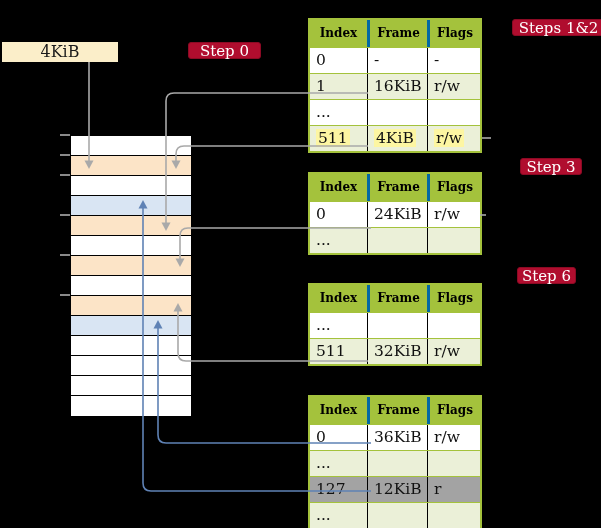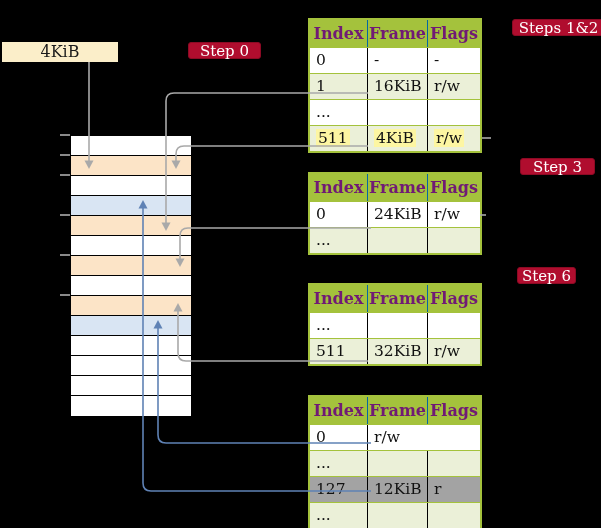--- a/index.html
+++ b/index.html
@@ -14,38 +14,38 @@
     text-align:center;
   }
   
   .badge {
     position:absolute; height:17px; background:var(--badge); color:#fff;
     font-size:15px; line-height:17px; text-align:center; border-radius:3px;
     border:1px solid var(--badge-dk); box-sizing:border-box;
   }
   .badge-0 { left:188px; top:42px;  width:73px; }
   .badge-1 { left:512px; top:19px;  width:93px; }
-  .badge-2 { left:520px; top:158px; width:75px; }
+  .badge-2 { left:520px; top:158px; width:62px; }
   .badge-3 { left:517px; top:267px; width:59px; }
   
   .memcol {
     position:absolute; left:70px; top:135px; width:120px; height:280px;
     border:1px solid #000; box-sizing:content-box; background:#fff;
   }
   .mrow { width:120px; height:19px; border-bottom:1px solid #000; }
   .mrow:last-child { border-bottom:none; height:20px; }
   .tick { position:absolute; width:10px; height:2px; background:var(--tick); left:60px; }
   
   .ptable { position:absolute; left:308px; border:2px solid var(--olive); background:#fff; }
   .thead { display:flex; height:27px; background:var(--olive); }
   .hcell {
-    color:#701a75; font-weight:bold; font-size:16px; line-height:27px;
+    color:#000000; font-weight:bold; font-size:12px; line-height:27px;
     text-align:center; box-sizing:border-box;
   }
-  .hcell + .hcell { border-left:1px solid #0369a1; }
+  .hcell + .hcell { border-left:3px solid #0369a1; }
   .c0 { width:57px; } .c1 { width:60px; } .c2 { width:53px; }
   .trow { display:flex; height:25px; border-top:1px solid var(--olive); }
   .tcell {
     box-sizing:border-box; font-size:15.5px; line-height:24px; color:#111;
     padding-left:6px; overflow:hidden; white-space:nowrap;
   }
   .tcell + .tcell { border-left:1px solid #000; }
   .hl { background:var(--yellow); padding:0 2px; }
   .overlay { position:absolute; left:0; top:0; pointer-events:none; }
 </style>
@@ -147,20 +147,21 @@
         </div>
       </div>
       <div class="ptable" style="top: 395px;">
         <div class="thead">
           <div class="hcell c0">Index</div>
           <div class="hcell c1">Frame</div>
           <div class="hcell c2">Flags</div>
         </div>
         <div class="trow" style="background: rgb(255, 255, 255);">
           <div class="tcell c0">0</div>
+          <div class="tcell c1">36KiB</div>
           <div class="tcell c2">r/w</div>
         </div>
         <div class="trow" style="background: rgb(235, 240, 216);">
           <div class="tcell c0">...</div>
           <div class="tcell c1"></div>
           <div class="tcell c2"></div>
         </div>
         <div class="trow" style="background: #a3a3a3;">
           <div class="tcell c0">127</div>
           <div class="tcell c1">12KiB</div>

